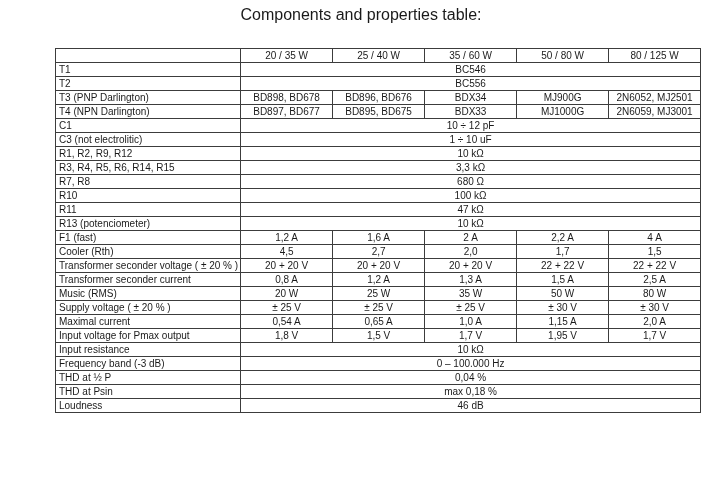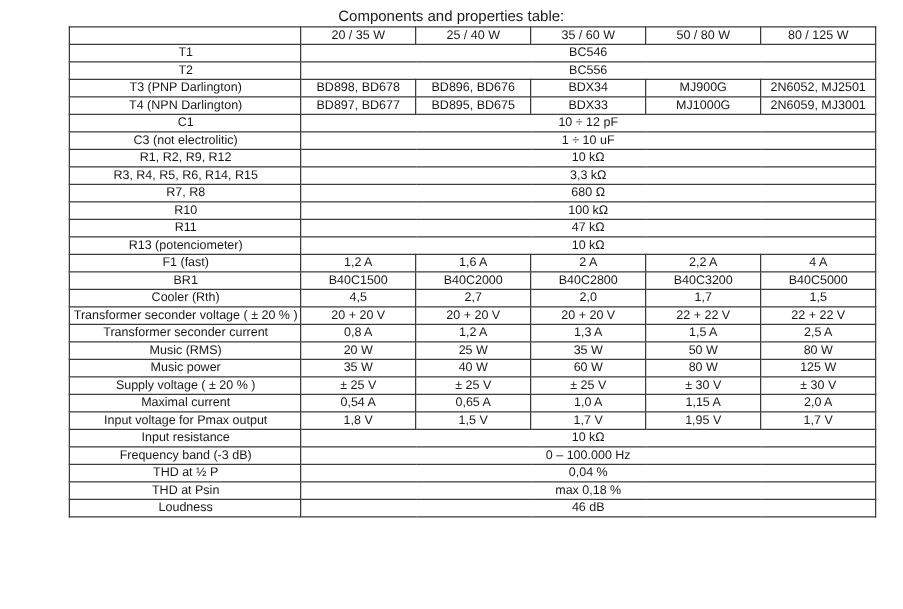--- a/index.html
+++ b/index.html
@@ -9,45 +9,45 @@
   }
   body {
     width: 722px;
     height: 487px;
     font-family: "Liberation Sans", sans-serif;
     color: #1a1a1a;
     overflow: hidden;
   }
   .page-title {
     text-align: center;
-    font-size: 12px;
+    font-size: 16px;
     padding-top: 6px;
   }
   table.props {
     border-collapse: collapse;
     table-layout: fixed;
-    margin: 1px 0 0 55px;
+    margin: 24px 0 0 55px;
   }
   table.props th,
   table.props td {
     border: 1px solid #3c3c3c;
     height: 13px;
     font-size: 10px;
     font-weight: normal;
     line-height: 12px;
     padding: 0 2px;
     white-space: nowrap;
     overflow: hidden;
     background: #ffffff;
   }
   table.props .val {
     text-align: center;
   }
   table.props .label {
-    text-align: center;
+    text-align: left;
     padding-left: 3px;
   }
   col.c-label { width: 185px; }
   col.c-val   { width: 92px; }
 </style>
 </head>
 <body>
 
 <div class="page-title">Components and properties table:</div>
 
@@ -129,28 +129,20 @@
       </tr>
       <tr>
         <td class="label">F1 (fast)</td>
         <td class="val">1,2 A</td>
         <td class="val">1,6 A</td>
         <td class="val">2 A</td>
         <td class="val">2,2 A</td>
         <td class="val">4 A</td>
       </tr>
       <tr>
-        <td class="label">BR1</td>
-        <td class="val">B40C1500</td>
-        <td class="val">B40C2000</td>
-        <td class="val">B40C2800</td>
-        <td class="val">B40C3200</td>
-        <td class="val">B40C5000</td>
-      </tr>
-      <tr>
         <td class="label">Cooler (Rth)</td>
         <td class="val">4,5</td>
         <td class="val">2,7</td>
         <td class="val">2,0</td>
         <td class="val">1,7</td>
         <td class="val">1,5</td>
       </tr>
       <tr>
         <td class="label">Transformer seconder voltage ( ± 20 % )</td>
         <td class="val">20 + 20 V</td>
@@ -169,28 +161,20 @@
       </tr>
       <tr>
         <td class="label">Music (RMS)</td>
         <td class="val">20 W</td>
         <td class="val">25 W</td>
         <td class="val">35 W</td>
         <td class="val">50 W</td>
         <td class="val">80 W</td>
       </tr>
       <tr>
-        <td class="label">Music power</td>
-        <td class="val">35 W</td>
-        <td class="val">40 W</td>
-        <td class="val">60 W</td>
-        <td class="val">80 W</td>
-        <td class="val">125 W</td>
-      </tr>
-      <tr>
         <td class="label">Supply voltage ( ± 20 % )</td>
         <td class="val">± 25 V</td>
         <td class="val">± 25 V</td>
         <td class="val">± 25 V</td>
         <td class="val">± 30 V</td>
         <td class="val">± 30 V</td>
       </tr>
       <tr>
         <td class="label">Maximal current</td>
         <td class="val">0,54 A</td>

